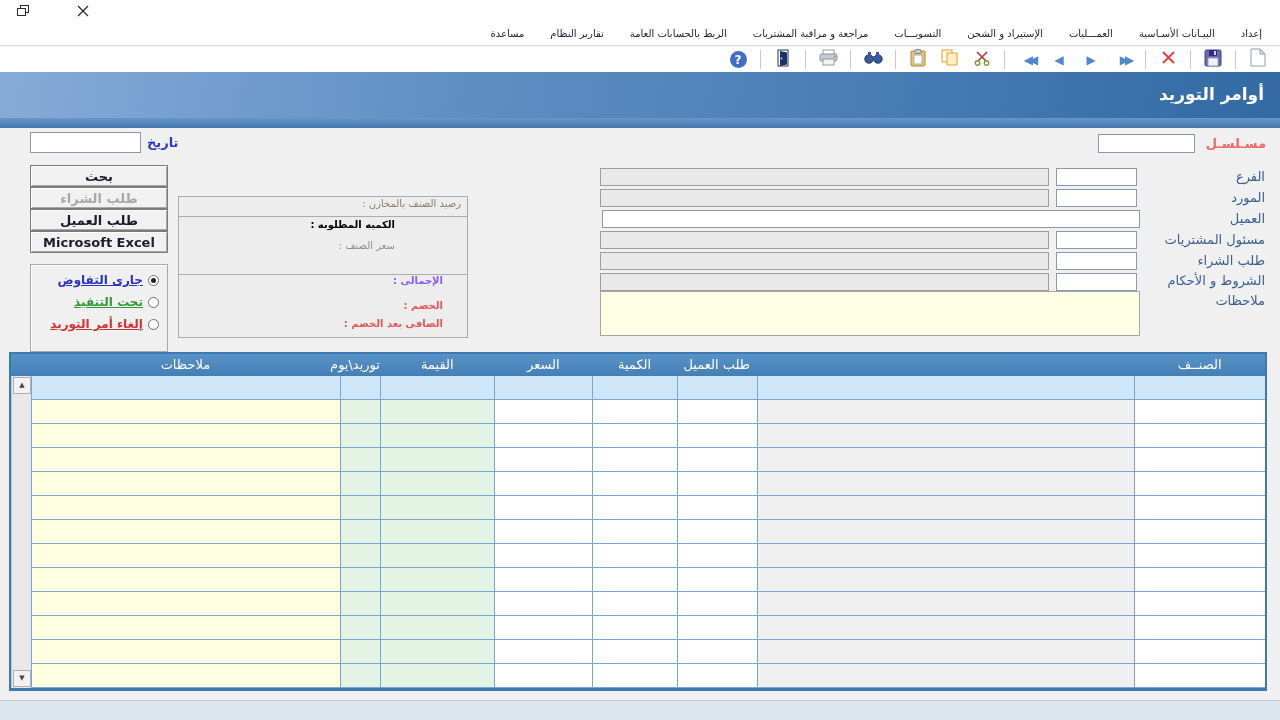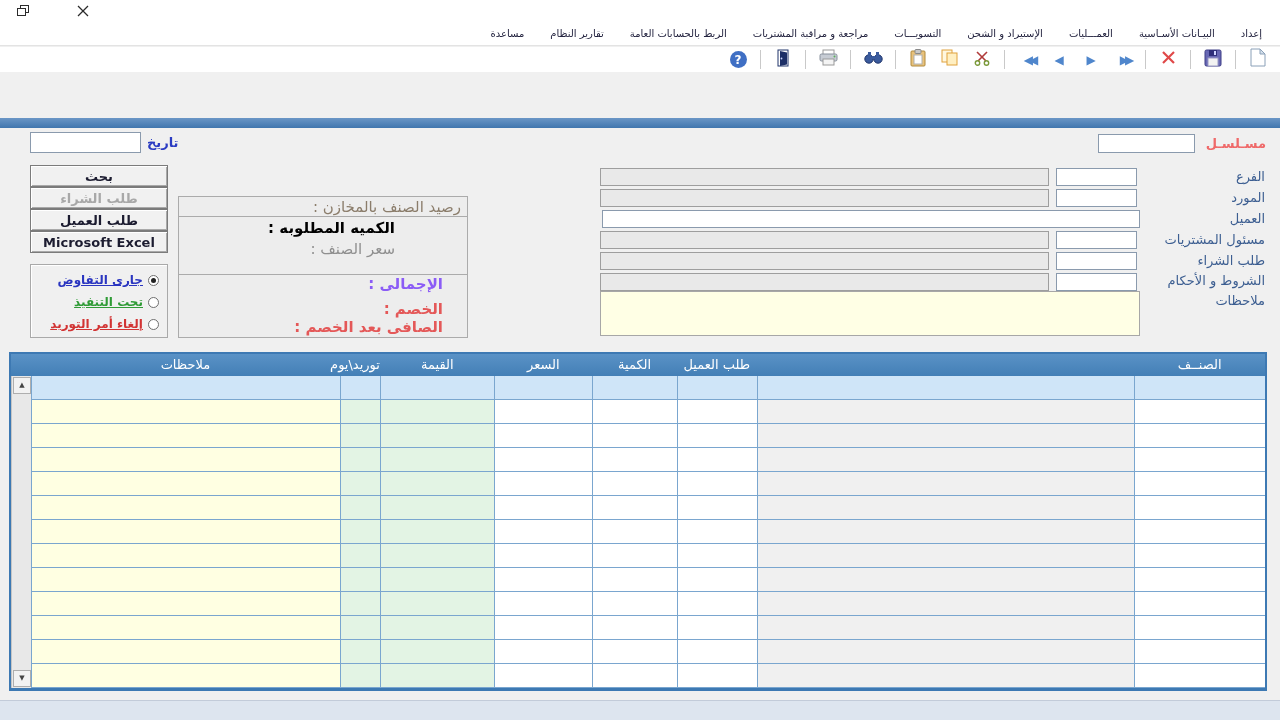--- a/index.html
+++ b/index.html
@@ -54,33 +54,33 @@
 
   
   .side-btn { position:absolute; left:30px; width:138px; height:22px; background:#f1f1f1;
               border:1px solid #7b7b7b; box-shadow:inset 1px 1px 0 #ffffff, inset -1px -1px 0 #a9a9a9;
               font-family:"DejaVu Sans",sans-serif; font-size:13px; font-weight:bold; color:#1c1c30;
               text-align:center; line-height:19px; cursor:default; }
   .side-btn.disabled { color:#a8a8a8; font-weight:bold; }
   .side-btn.latin { font-weight:bold; font-size:13px; }
 
   
-  .status-box { position:absolute; left:30px; top:264px; width:138px; height:74px;
+  .status-box { position:absolute; left:30px; top:264px; width:138px; height:88px;
                 border:1px solid #a9a9a9; box-shadow:inset 1px 1px 0 #fff; }
   .status-row { position:absolute; right:8px; display:flex; align-items:center; gap:5px; direction:rtl; }
   .radio { width:11px; height:11px; border-radius:50%; background:#fff; border:1px solid #6f6f6f;
            position:relative; flex:0 0 auto; }
   .radio.checked::after { content:""; position:absolute; top:2px; left:2px; width:5px; height:5px;
            border-radius:50%; background:#222; }
   .radio-label { font-size:12px; font-weight:bold; text-decoration:underline; white-space:nowrap; }
 
   
   .item-panel { position:absolute; left:178px; top:196px; width:290px; height:142px;
                 background:#ededed; border:1px solid #ababab; }
-  .ip-row { position:absolute; right:6px; font-size:15px; white-space:nowrap; }
+  .ip-row { position:absolute; right:6px; font-size:10px; white-space:nowrap; }
   .ip-stock { top:1px; color:#8b7d6b; right:6px; }
   .ip-sep1 { position:absolute; top:19px; left:0; width:100%; border-top:1px solid #ababab; }
   .ip-qty   { top:22px; right:72px; color:#000000; font-weight:bold; }
   .ip-price { top:43px; right:72px; color:#8f8f8f; }
   .ip-sep2 { position:absolute; top:77px; left:0; width:100%; border-top:1px solid #ababab; }
   .ip-total { top:78px; right:24px; color:#8b5cf6; font-weight:bold; }
   .ip-disc  { top:103px; right:24px; color:#e45858; font-weight:bold; }
   .ip-net   { top:121px; right:24px; color:#e45858; font-weight:bold; }
 
   
@@ -255,20 +255,23 @@
             <circle cx="6.5" cy="9.5" r="0.9" fill="#cfd8ff"></circle>
           </svg>
       </span>
     </div>
     <div class="tb-sep"></div>
     <div class="tb-btn">
       <span class="tb-help">?</span>
     </div>
   </div>
 
+  <div class="banner">
+    <span class="banner-title">أوامر التوريد</span>
+  </div>
   <div class="banner-strip"></div>
 
   <span class="lbl-serial">مسـلسـل</span>
   <input class="box inp-serial" value="" style="">
   <span class="lbl-date">تاريخ</span>
   <input class="box inp-date" value="" style="">
 
   <span class="form-label" style="top:169px">الفرع</span>
   <span class="form-label" style="top:190px">المورد</span>
   <span class="form-label" style="top:211px">العميل</span>

